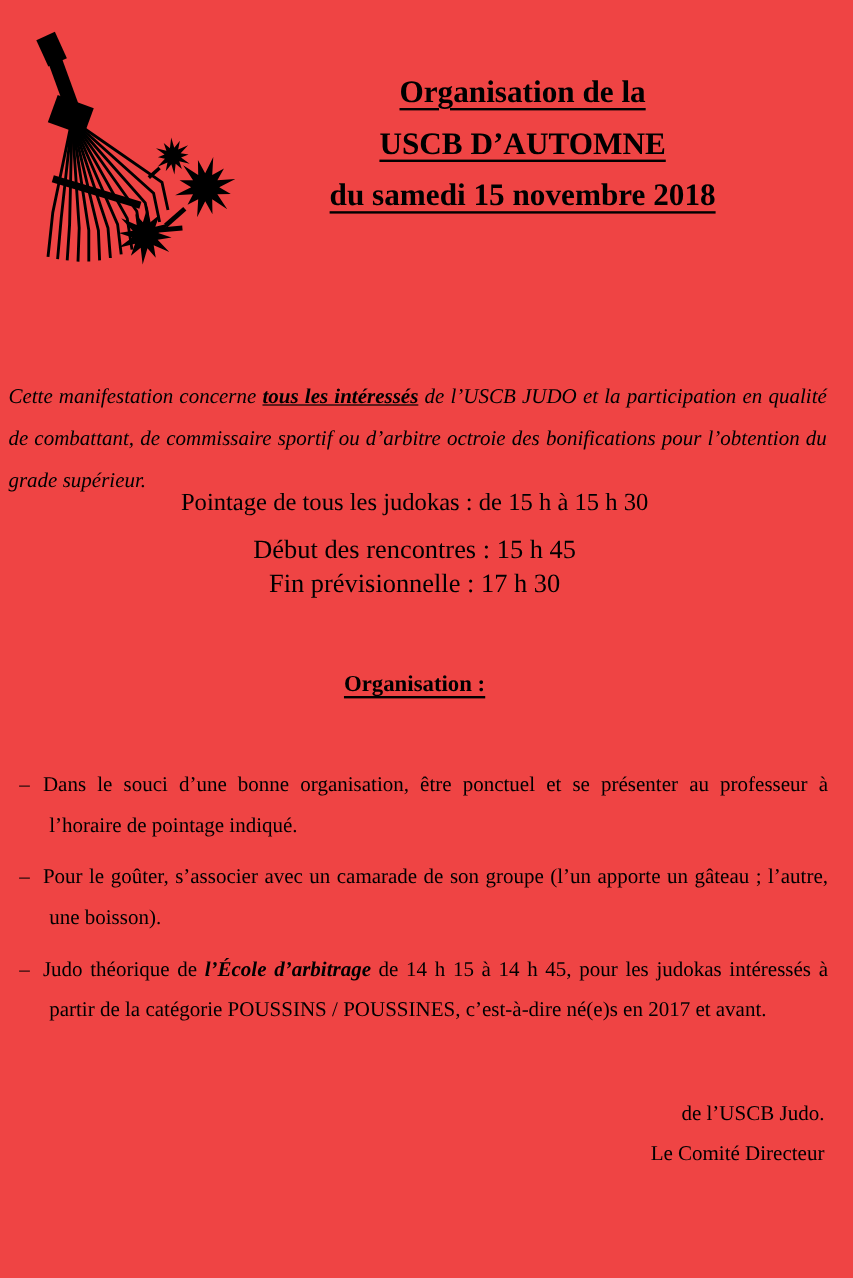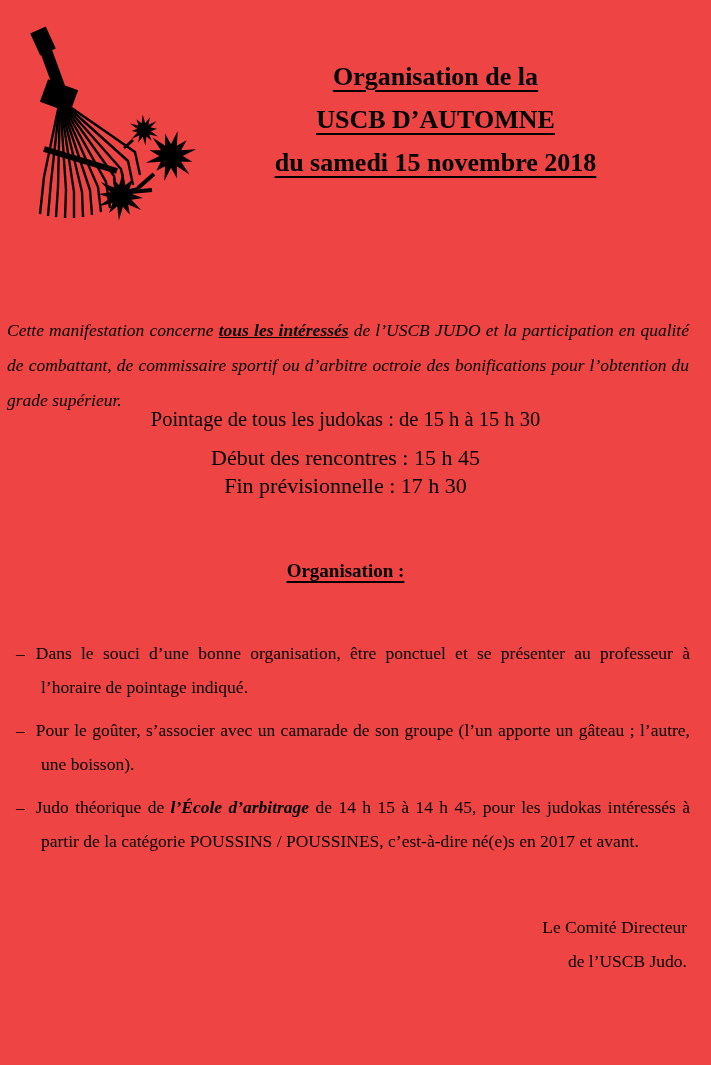--- a/index.html
+++ b/index.html
@@ -125,19 +125,19 @@
     <span class="u">Organisation :</span>
   </div>
 
   <div class="bullet-list">
       <div class="bullet-item"><span class="dash">–</span><span>Dans le souci d’une bonne organisation, être ponctuel et se présenter au professeur à l’horaire de pointage indiqué.</span></div>
       <div class="bullet-item"><span class="dash">–</span><span>Pour le goûter, s’associer avec un camarade de son groupe (l’un apporte un gâteau ; l’autre, une boisson).</span></div>
       <div class="bullet-item"><span class="dash">–</span><span>Judo théorique de </span><span class="bold">l’École d’arbitrage</span><span> de 14 h 15 à 14 h 45, pour les judokas intéressés à partir de la catégorie POUSSINS / POUSSINES, c’est-à-dire né(e)s en 2017 et avant.</span></div>
     </div>
 
   <div class="signature">
+    <div>de l’USCB Judo.</div>
     <div>Le Comité Directeur</div>
-    <div>de l’USCB Judo.</div>
   </div>
 
   <div class="page-footer">USCB JUDO (novembre 2025)</div>
 
 </div>
 
 </body></html>

